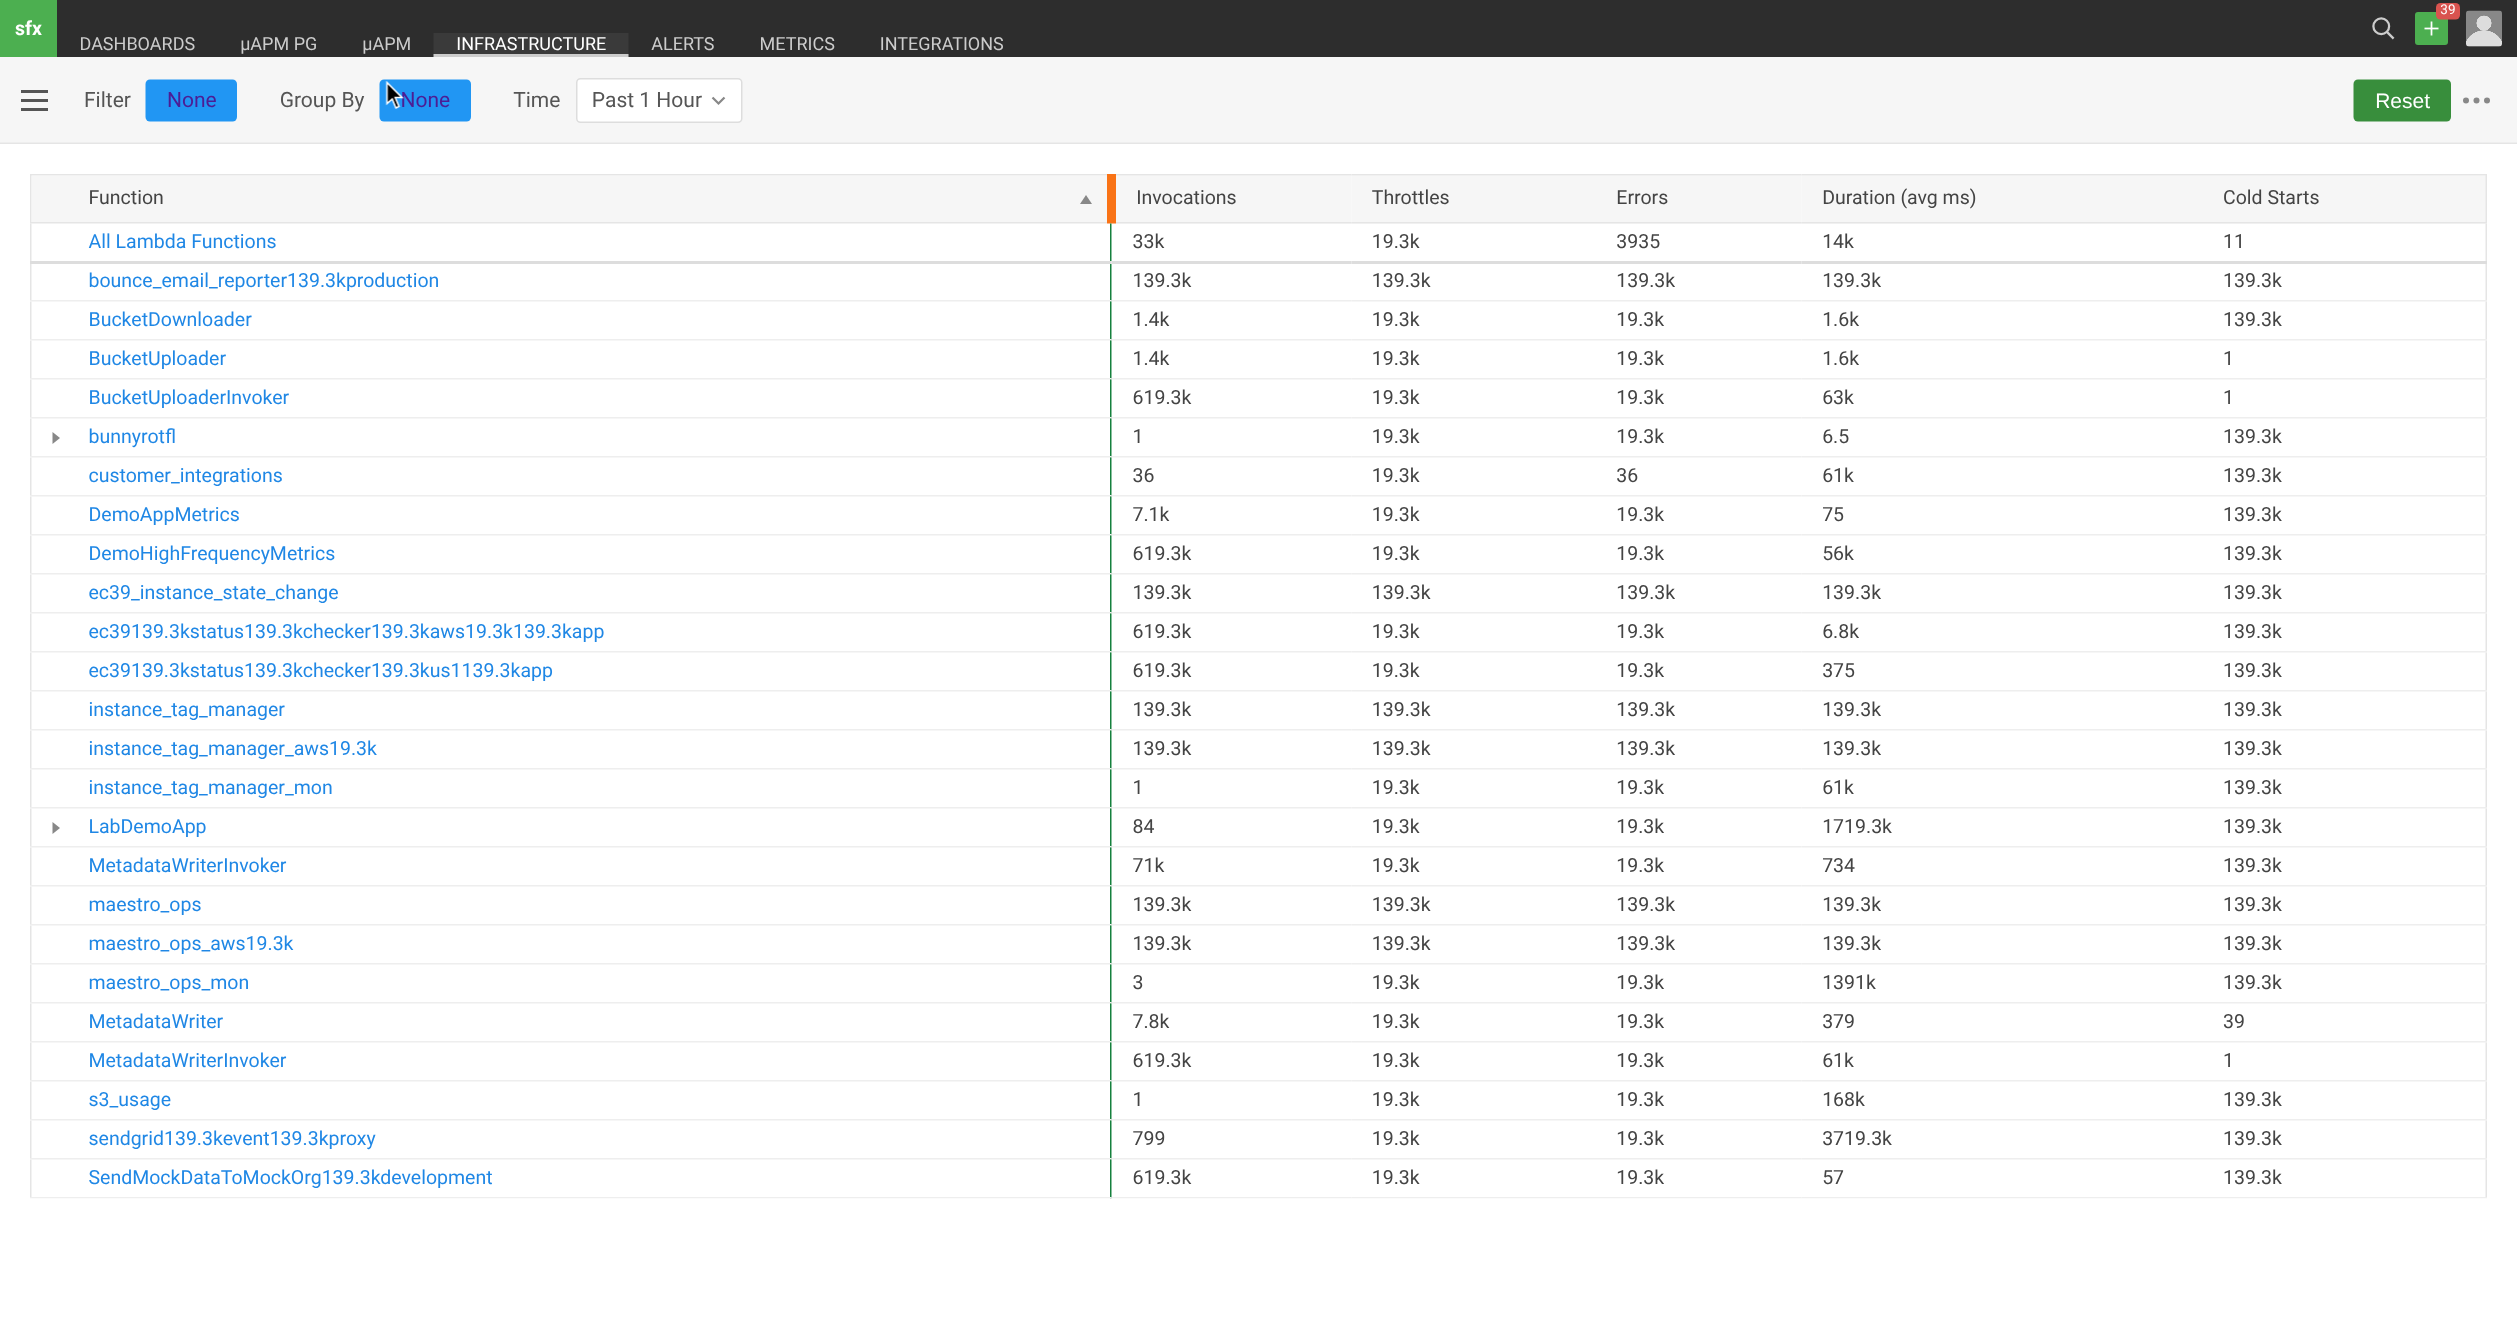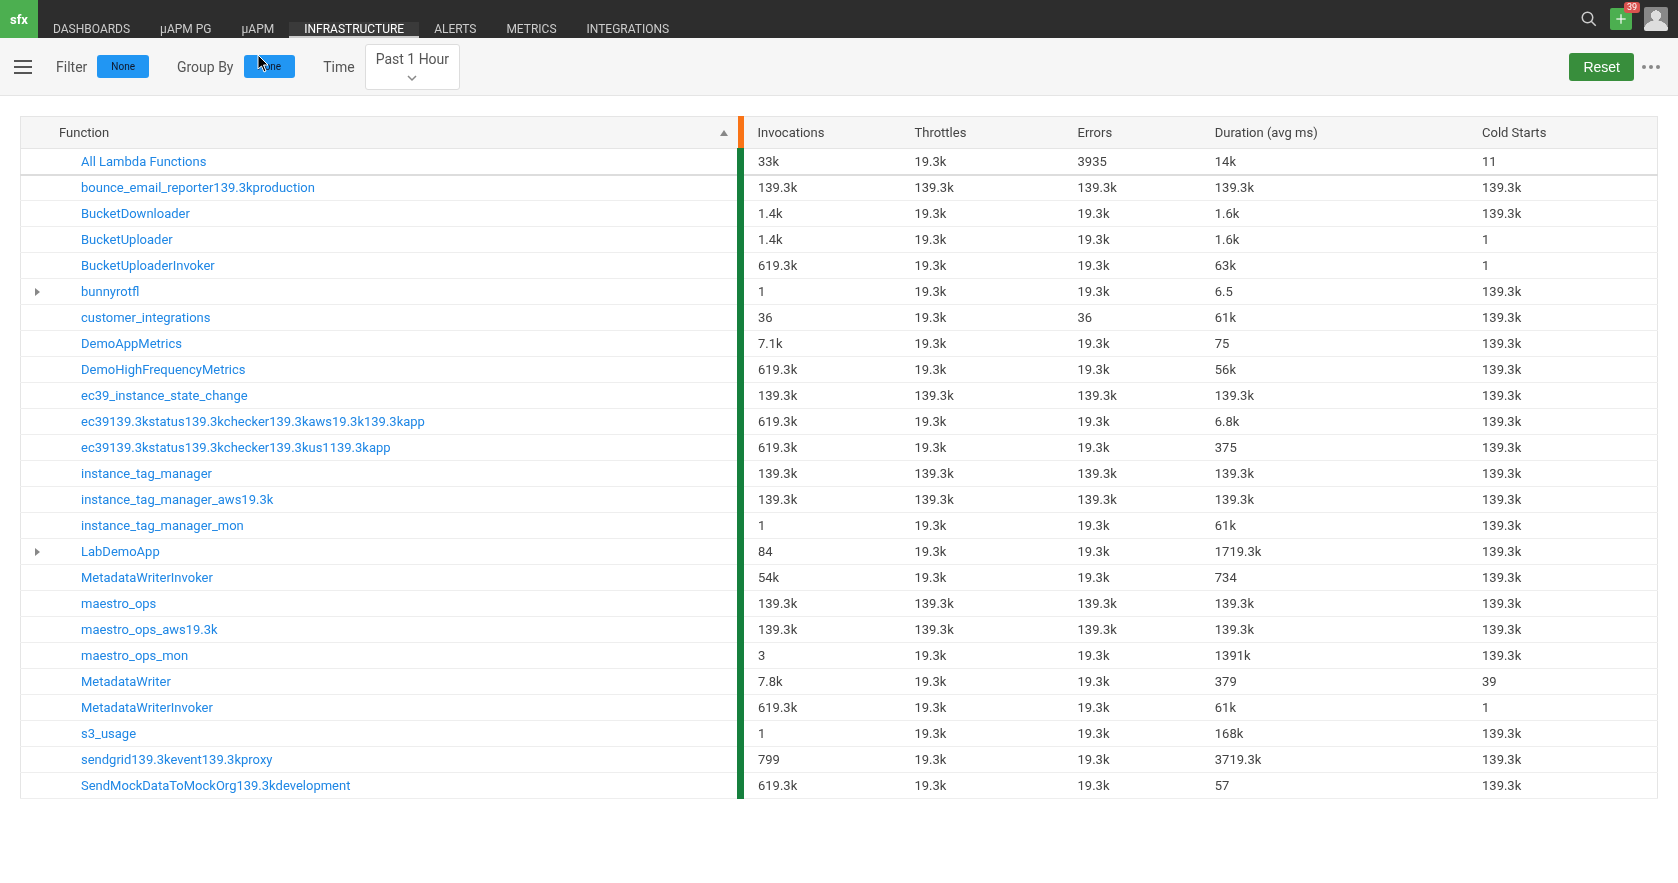--- a/index.html
+++ b/index.html
@@ -89,31 +89,30 @@
   .menu-icon {
     width: 24px; cursor:pointer; margin-right: 18px;
     display:flex; flex-direction:column; gap:4px;
   }
   .menu-icon span {
     height: 2px; background:#555; width: 18px;
   }
   .filter-group { display:flex; align-items:center; margin-right: 28px; }
   .filter-label { color:#555; font-size:14px; margin-right:10px; }
   .pill {
-    background:#2196f3; color:#0f172a;
+    background:#2196f3; color:#4c1d95;
     padding: 6px 14px; border-radius:3px;
-    font-size:10px; cursor:pointer;
+    font-size:14px; cursor:pointer;
   }
   .time-select {
     border:1px solid #ddd; background:#fff;
     padding: 6px 10px; border-radius:3px;
     font-size:14px; cursor:pointer;
     display:flex; align-items:center; gap:6px;
     color:#555;
-    flex-direction:column;
   }
   .chev { width:10px; height:10px; }
   .filterbar-right { margin-left:auto; display:flex; align-items:center; gap:4px; }
   .reset-btn {
     background:#388e3c; color:#fff; border:none;
     padding:6px 14px; border-radius:3px; font-size:14px; cursor:pointer;
   }
   .dots-icon { cursor:pointer; display:flex; gap:3px; padding: 4px;}
   .dots-icon span { width:4px;height:4px;background:#888;border-radius:50%; }
 
@@ -146,22 +145,22 @@
   thead th + th { }
   tbody td {
     padding: 4px 14px;
     font-size: 13px;
     color:#444;
     border-bottom:1px solid #eee;
     height: 26px;
     vertical-align: middle;
   }
   tbody td.func-cell {
-    padding-left: 60px;
-    border-right:7px solid #15803d;
+    padding-left: 38px;
+    border-right:1px solid #15803d;
     position: relative;
   }
   .expand-caret {
     position:absolute; left: 14px; top:50%; transform: translateY(-50%);
     width:0;height:0;
     border-top:4px solid transparent;
     border-bottom:4px solid transparent;
     border-left:5px solid #888;
     cursor:pointer;
   }
@@ -379,21 +378,21 @@
         <tr>
           <td class="func-cell"><span class="expand-caret"></span><a>LabDemoApp</a></td>
           <td>84</td>
           <td>19.3k</td>
           <td>19.3k</td>
           <td>1719.3k</td>
           <td>139.3k</td>
         </tr>
         <tr>
           <td class="func-cell"><a>MetadataWriterInvoker</a></td>
-          <td>54k</td>
+          <td>71k</td>
           <td>19.3k</td>
           <td>19.3k</td>
           <td>734</td>
           <td>139.3k</td>
         </tr>
         <tr>
           <td class="func-cell"><a>maestro_ops</a></td>
           <td>139.3k</td>
           <td>139.3k</td>
           <td>139.3k</td>

